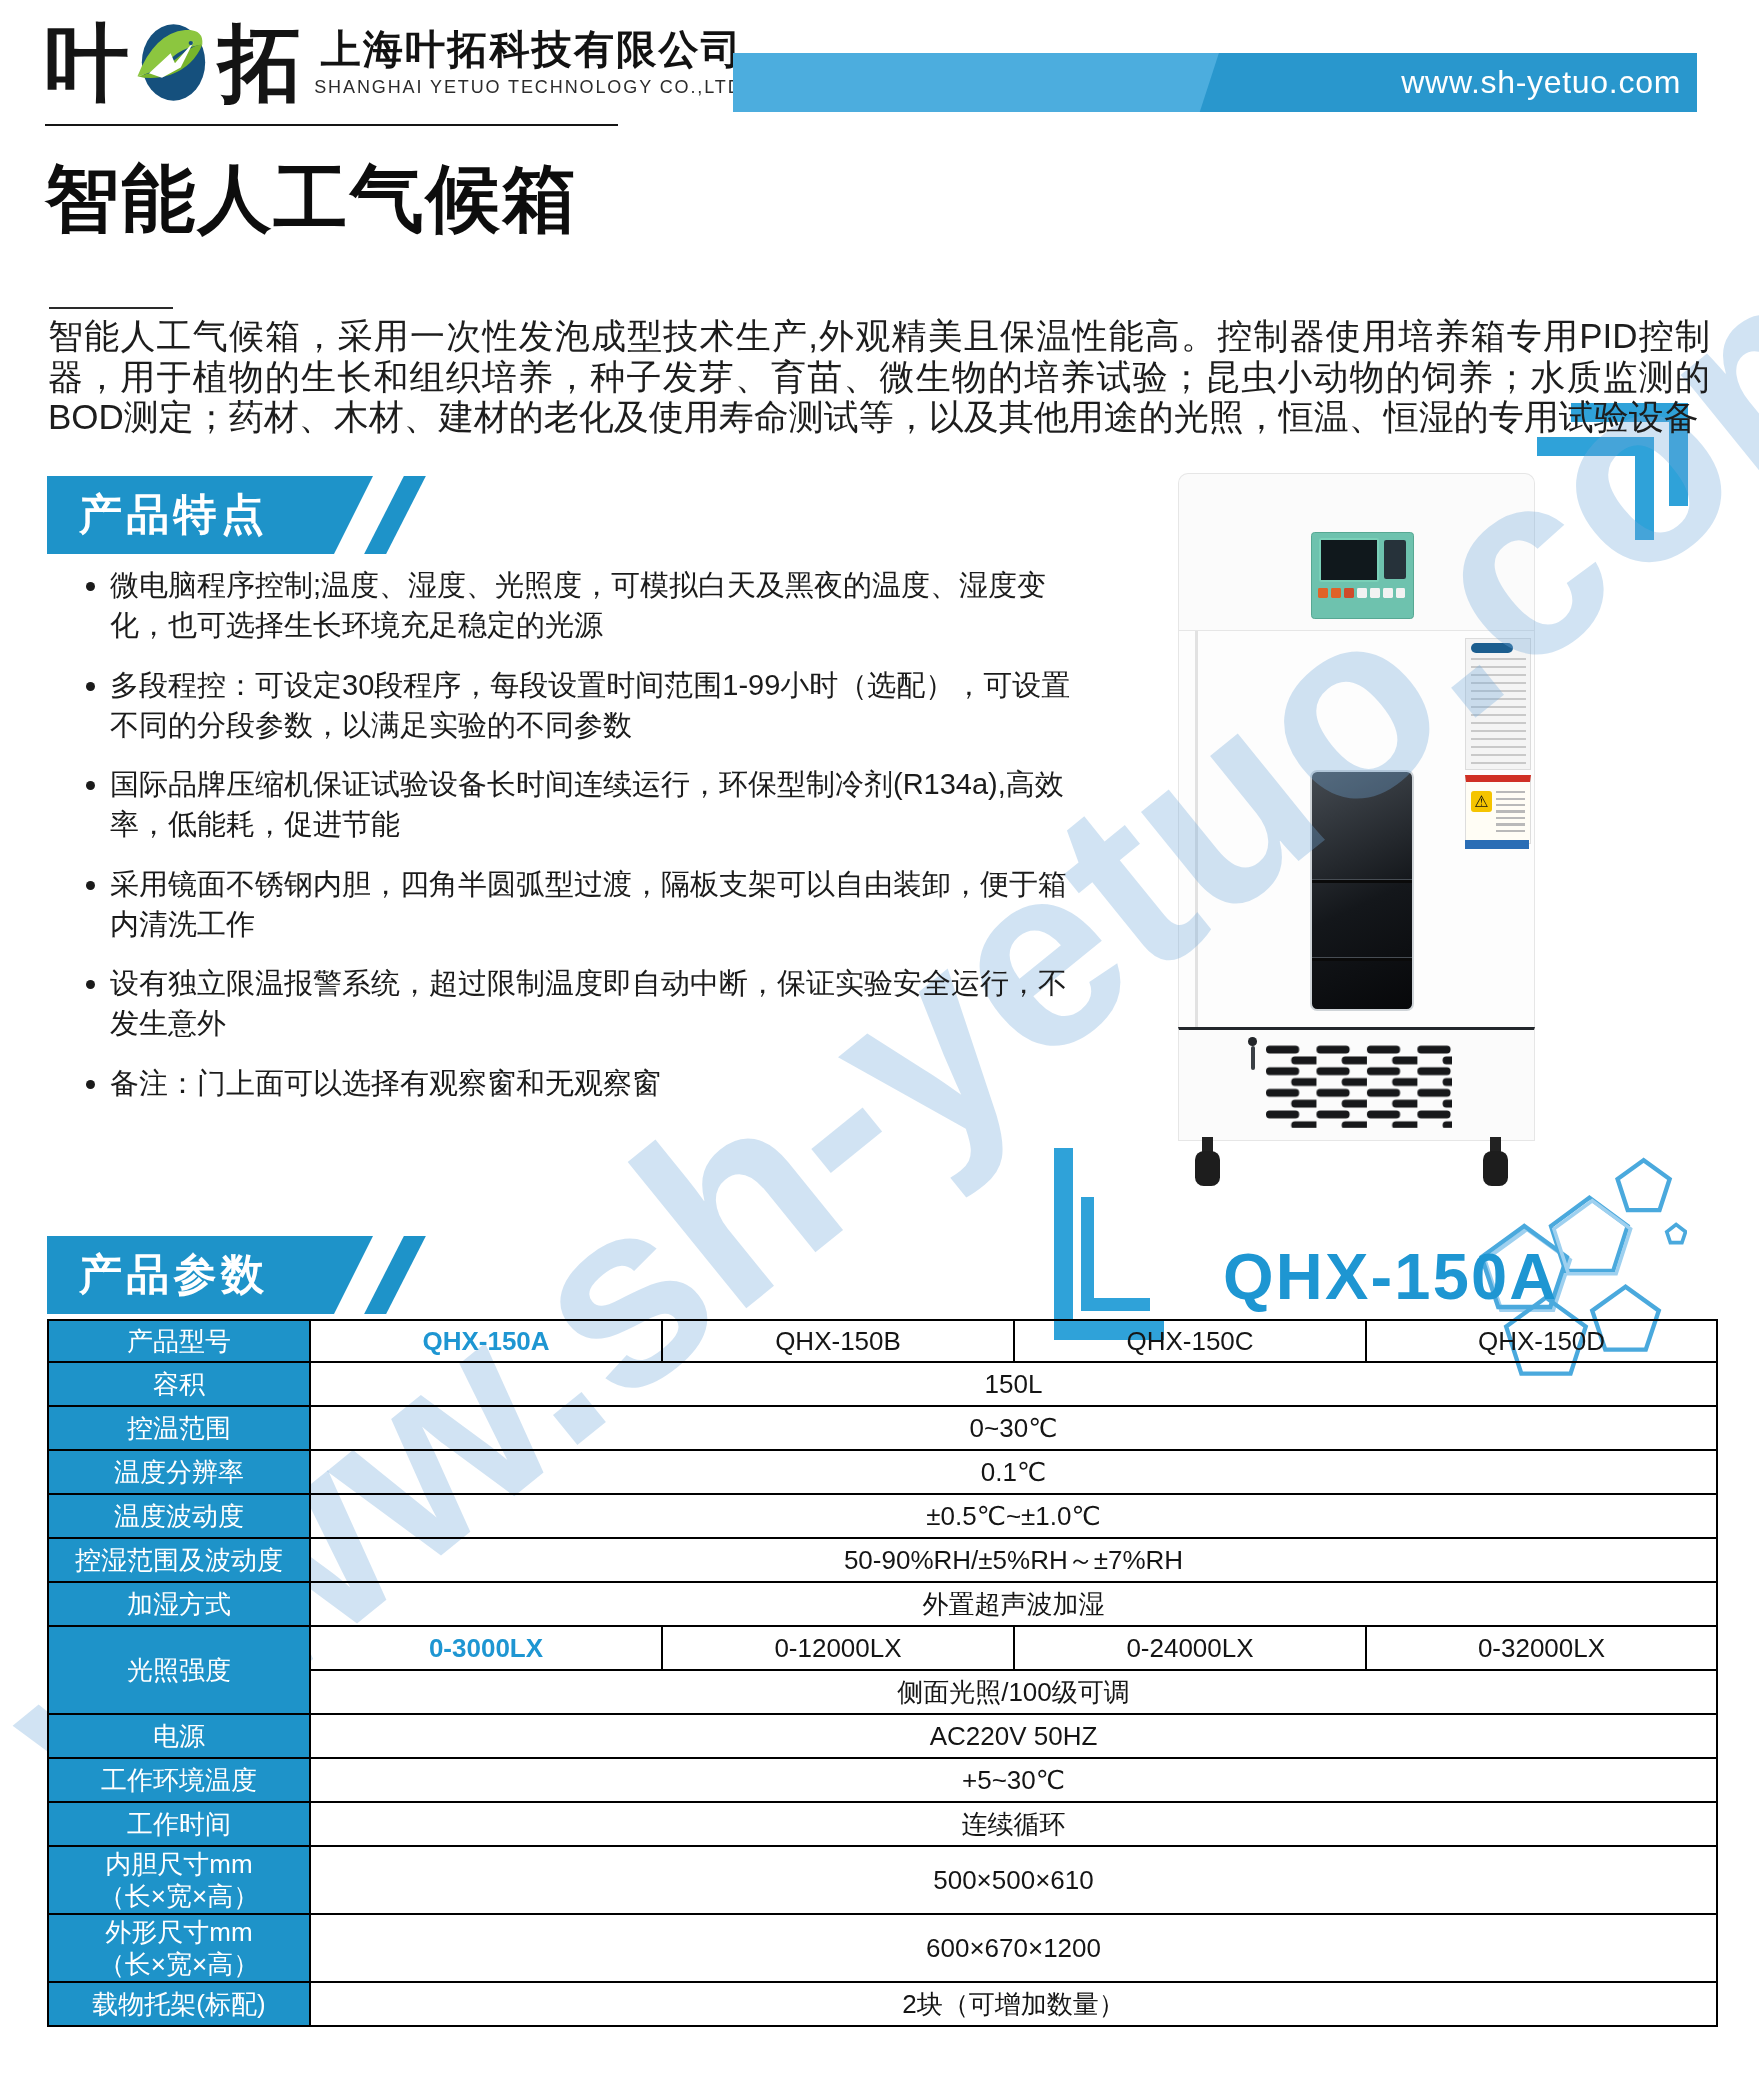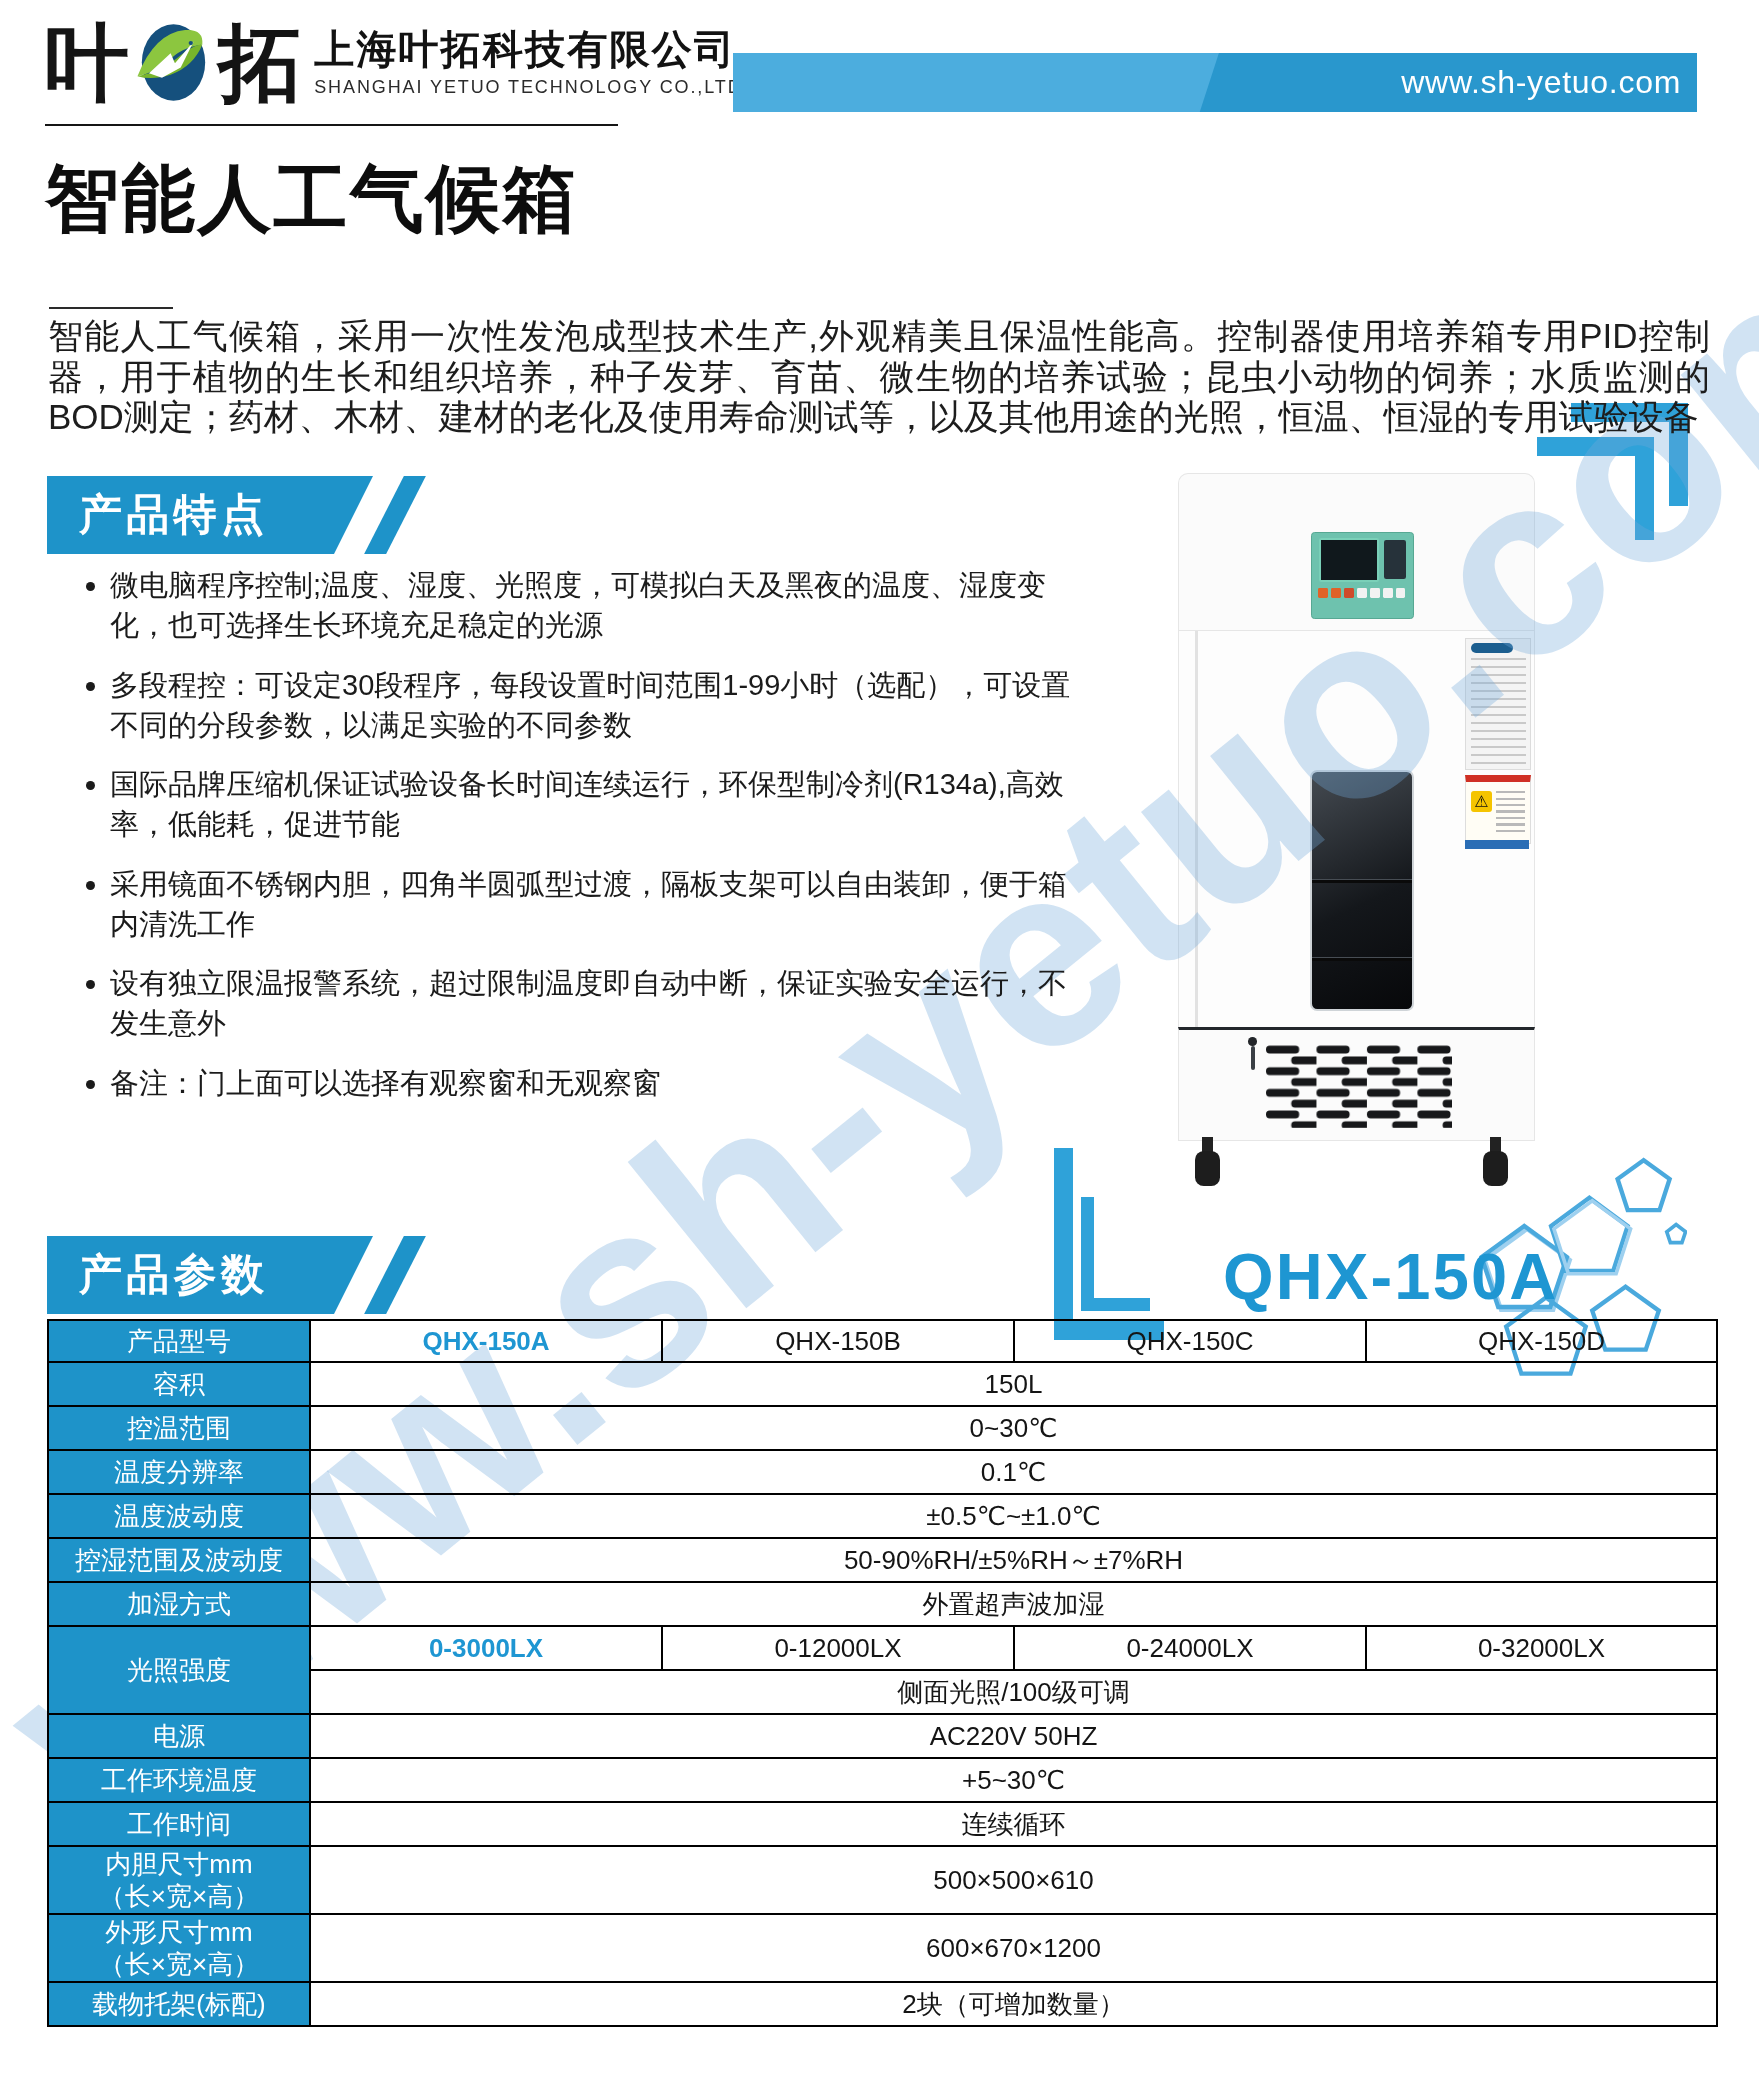--- a/index.html
+++ b/index.html
@@ -9,21 +9,21 @@
 
   
   .watermark{position:absolute;left:43px;top:1632px;z-index:1;font-size:260px;line-height:260px;
              font-weight:700;white-space:nowrap;color:rgba(115,170,220,0.33);
              transform:rotate(-39deg);transform-origin:0 50%;pointer-events:none;}
 
   
   .logo{left:45px;top:20px;display:flex;align-items:center;z-index:2;}
   .logo-cn{font-size:84px;font-weight:800;color:#141414;line-height:1;}
   .logo-icon{width:81px;height:85px;margin:0 4.3px;}
-  .company{margin-left:11.6px;}
+  .company{margin-left:11.6px;text-align:center;}
   .company-cn{font-size:40px;font-weight:800;color:#121212;letter-spacing:2.2px;line-height:1.1;}
   .company-en{font-size:18px;color:#2b2b2b;letter-spacing:1.9px;margin-top:5.8px;}
   .header-divider{left:45px;top:124px;width:573px;height:2.2px;background:#151515;z-index:2;}
 
   .banner{left:733px;top:53px;width:964px;height:59px;background:#2997cd;overflow:hidden;z-index:2;}
   .banner-light{position:absolute;left:-29px;top:-8.7px;width:505px;height:79px;background:#4cadde;
                 transform:skewX(-18deg);}
   .banner-url{position:absolute;right:16px;top:0;height:59px;line-height:59px;font-size:32px;
               color:#ffffff;letter-spacing:0.7px;}
 

